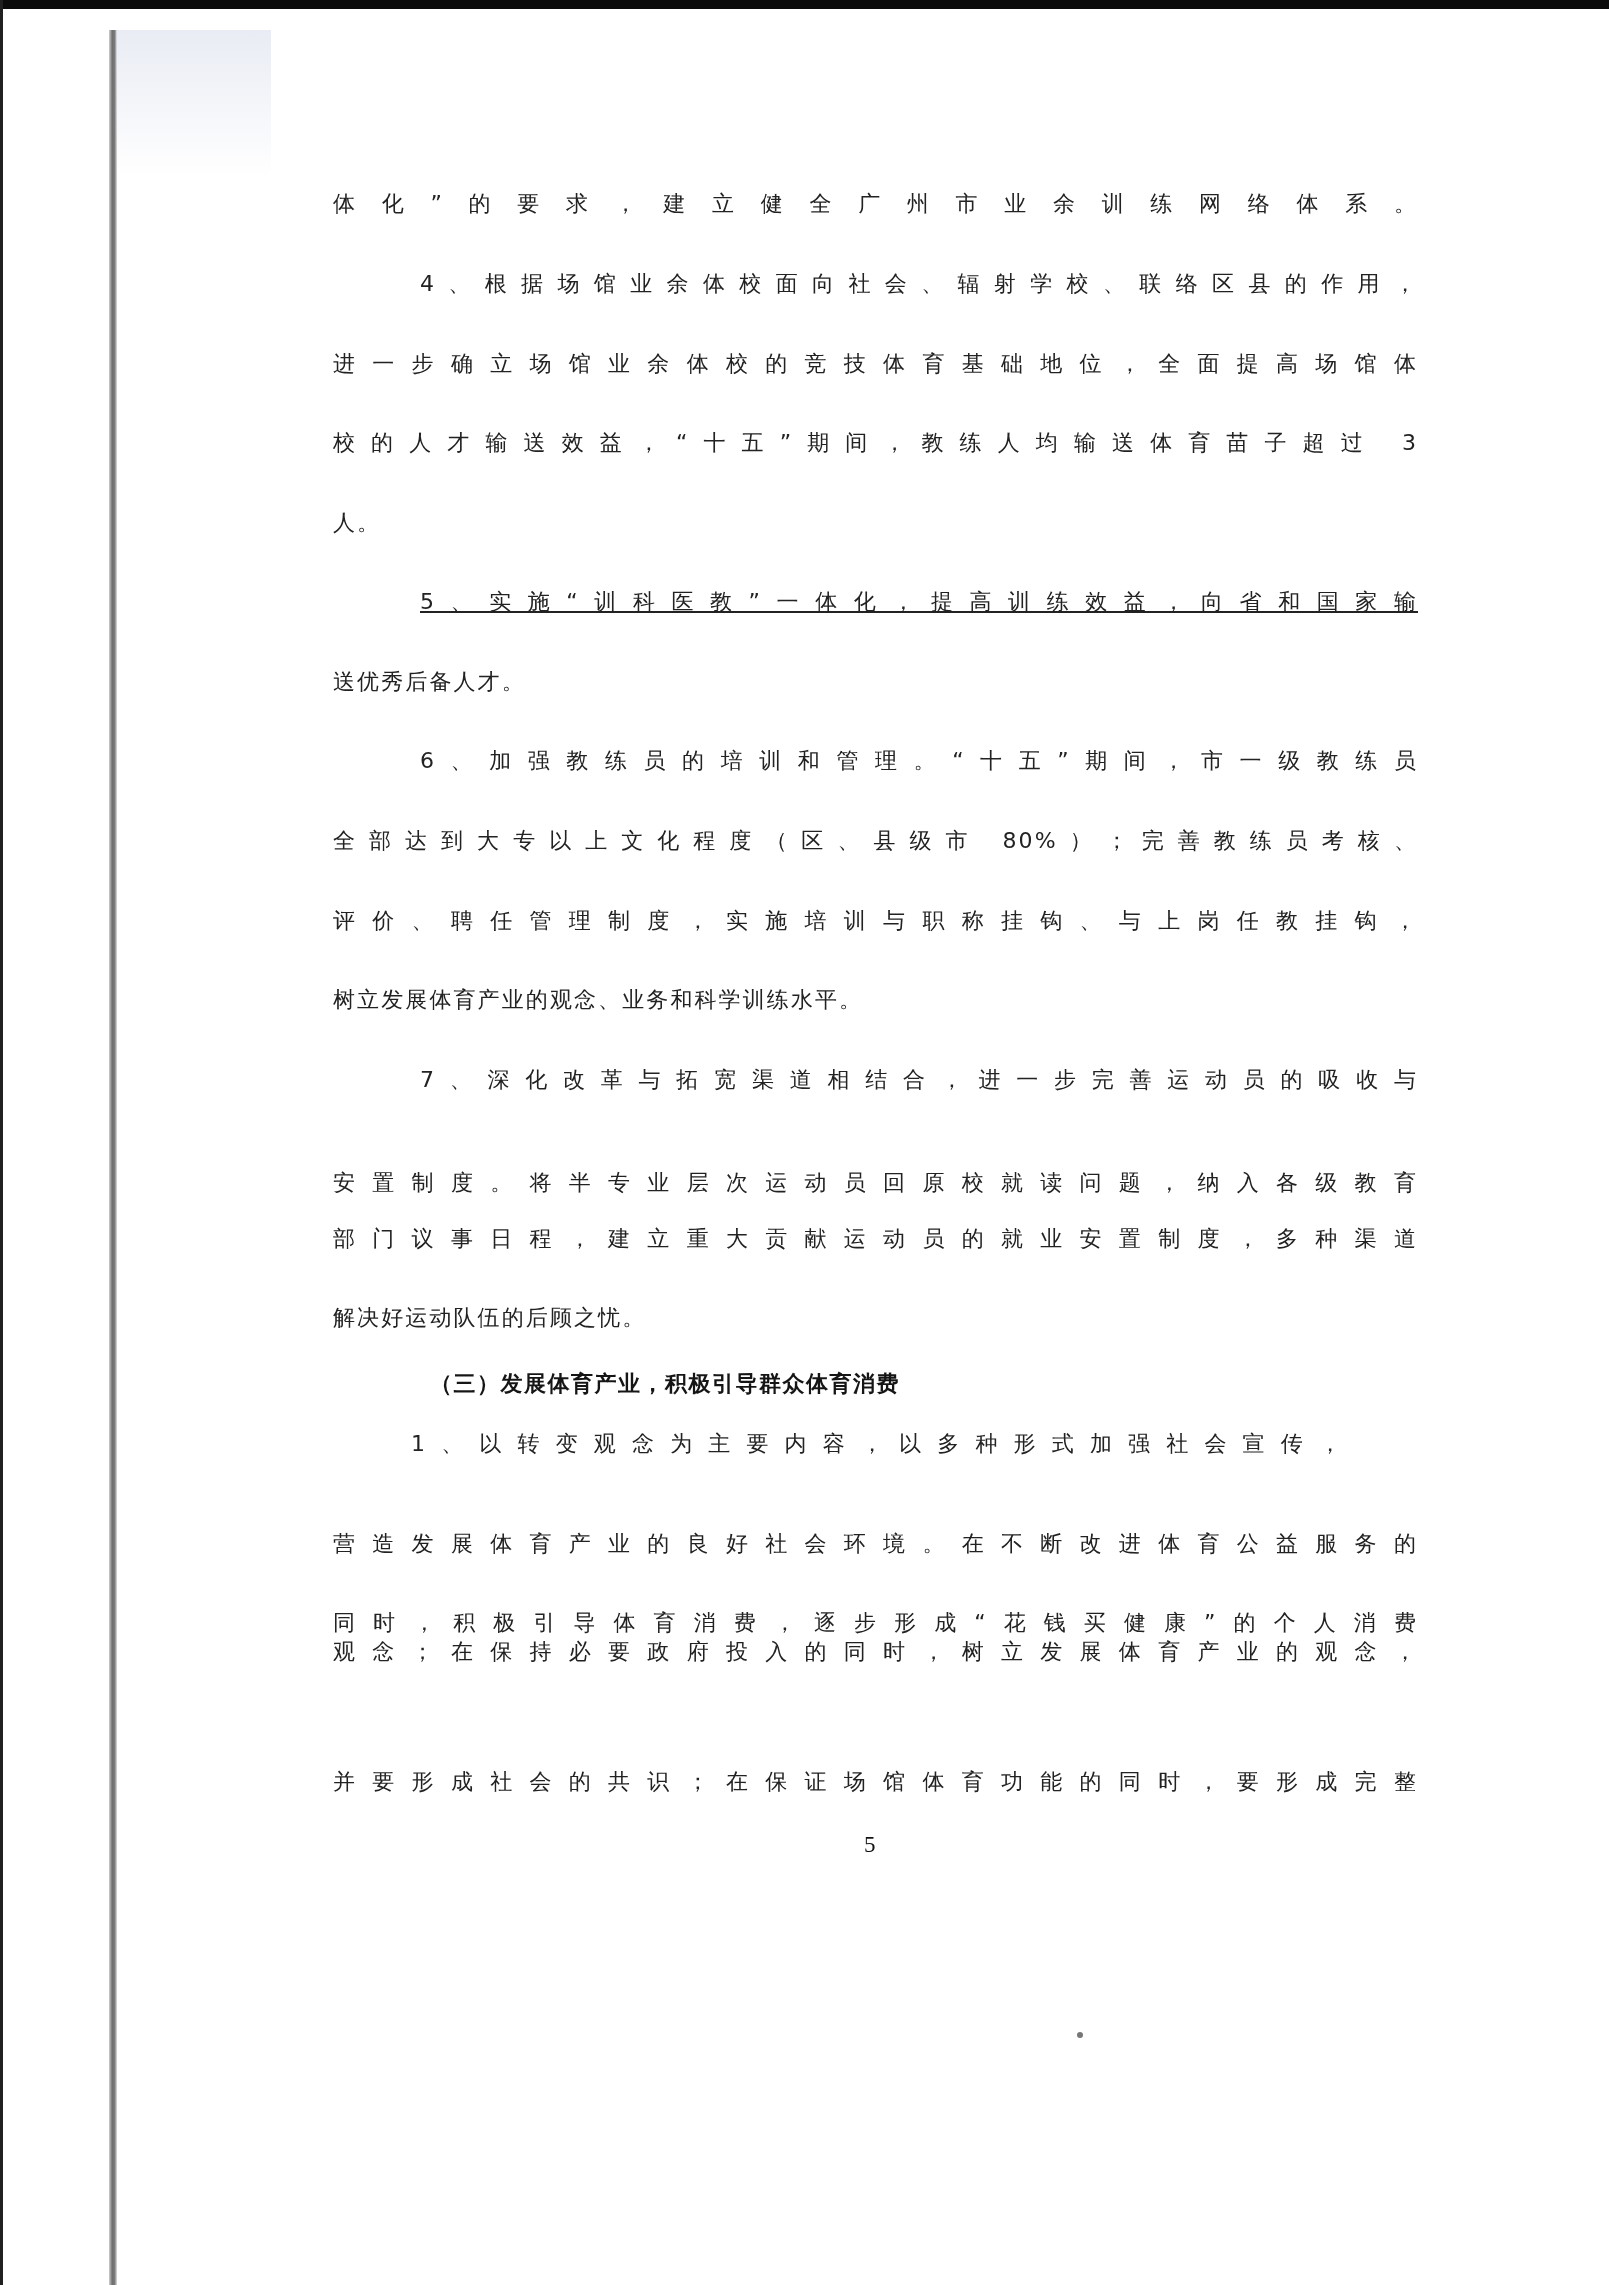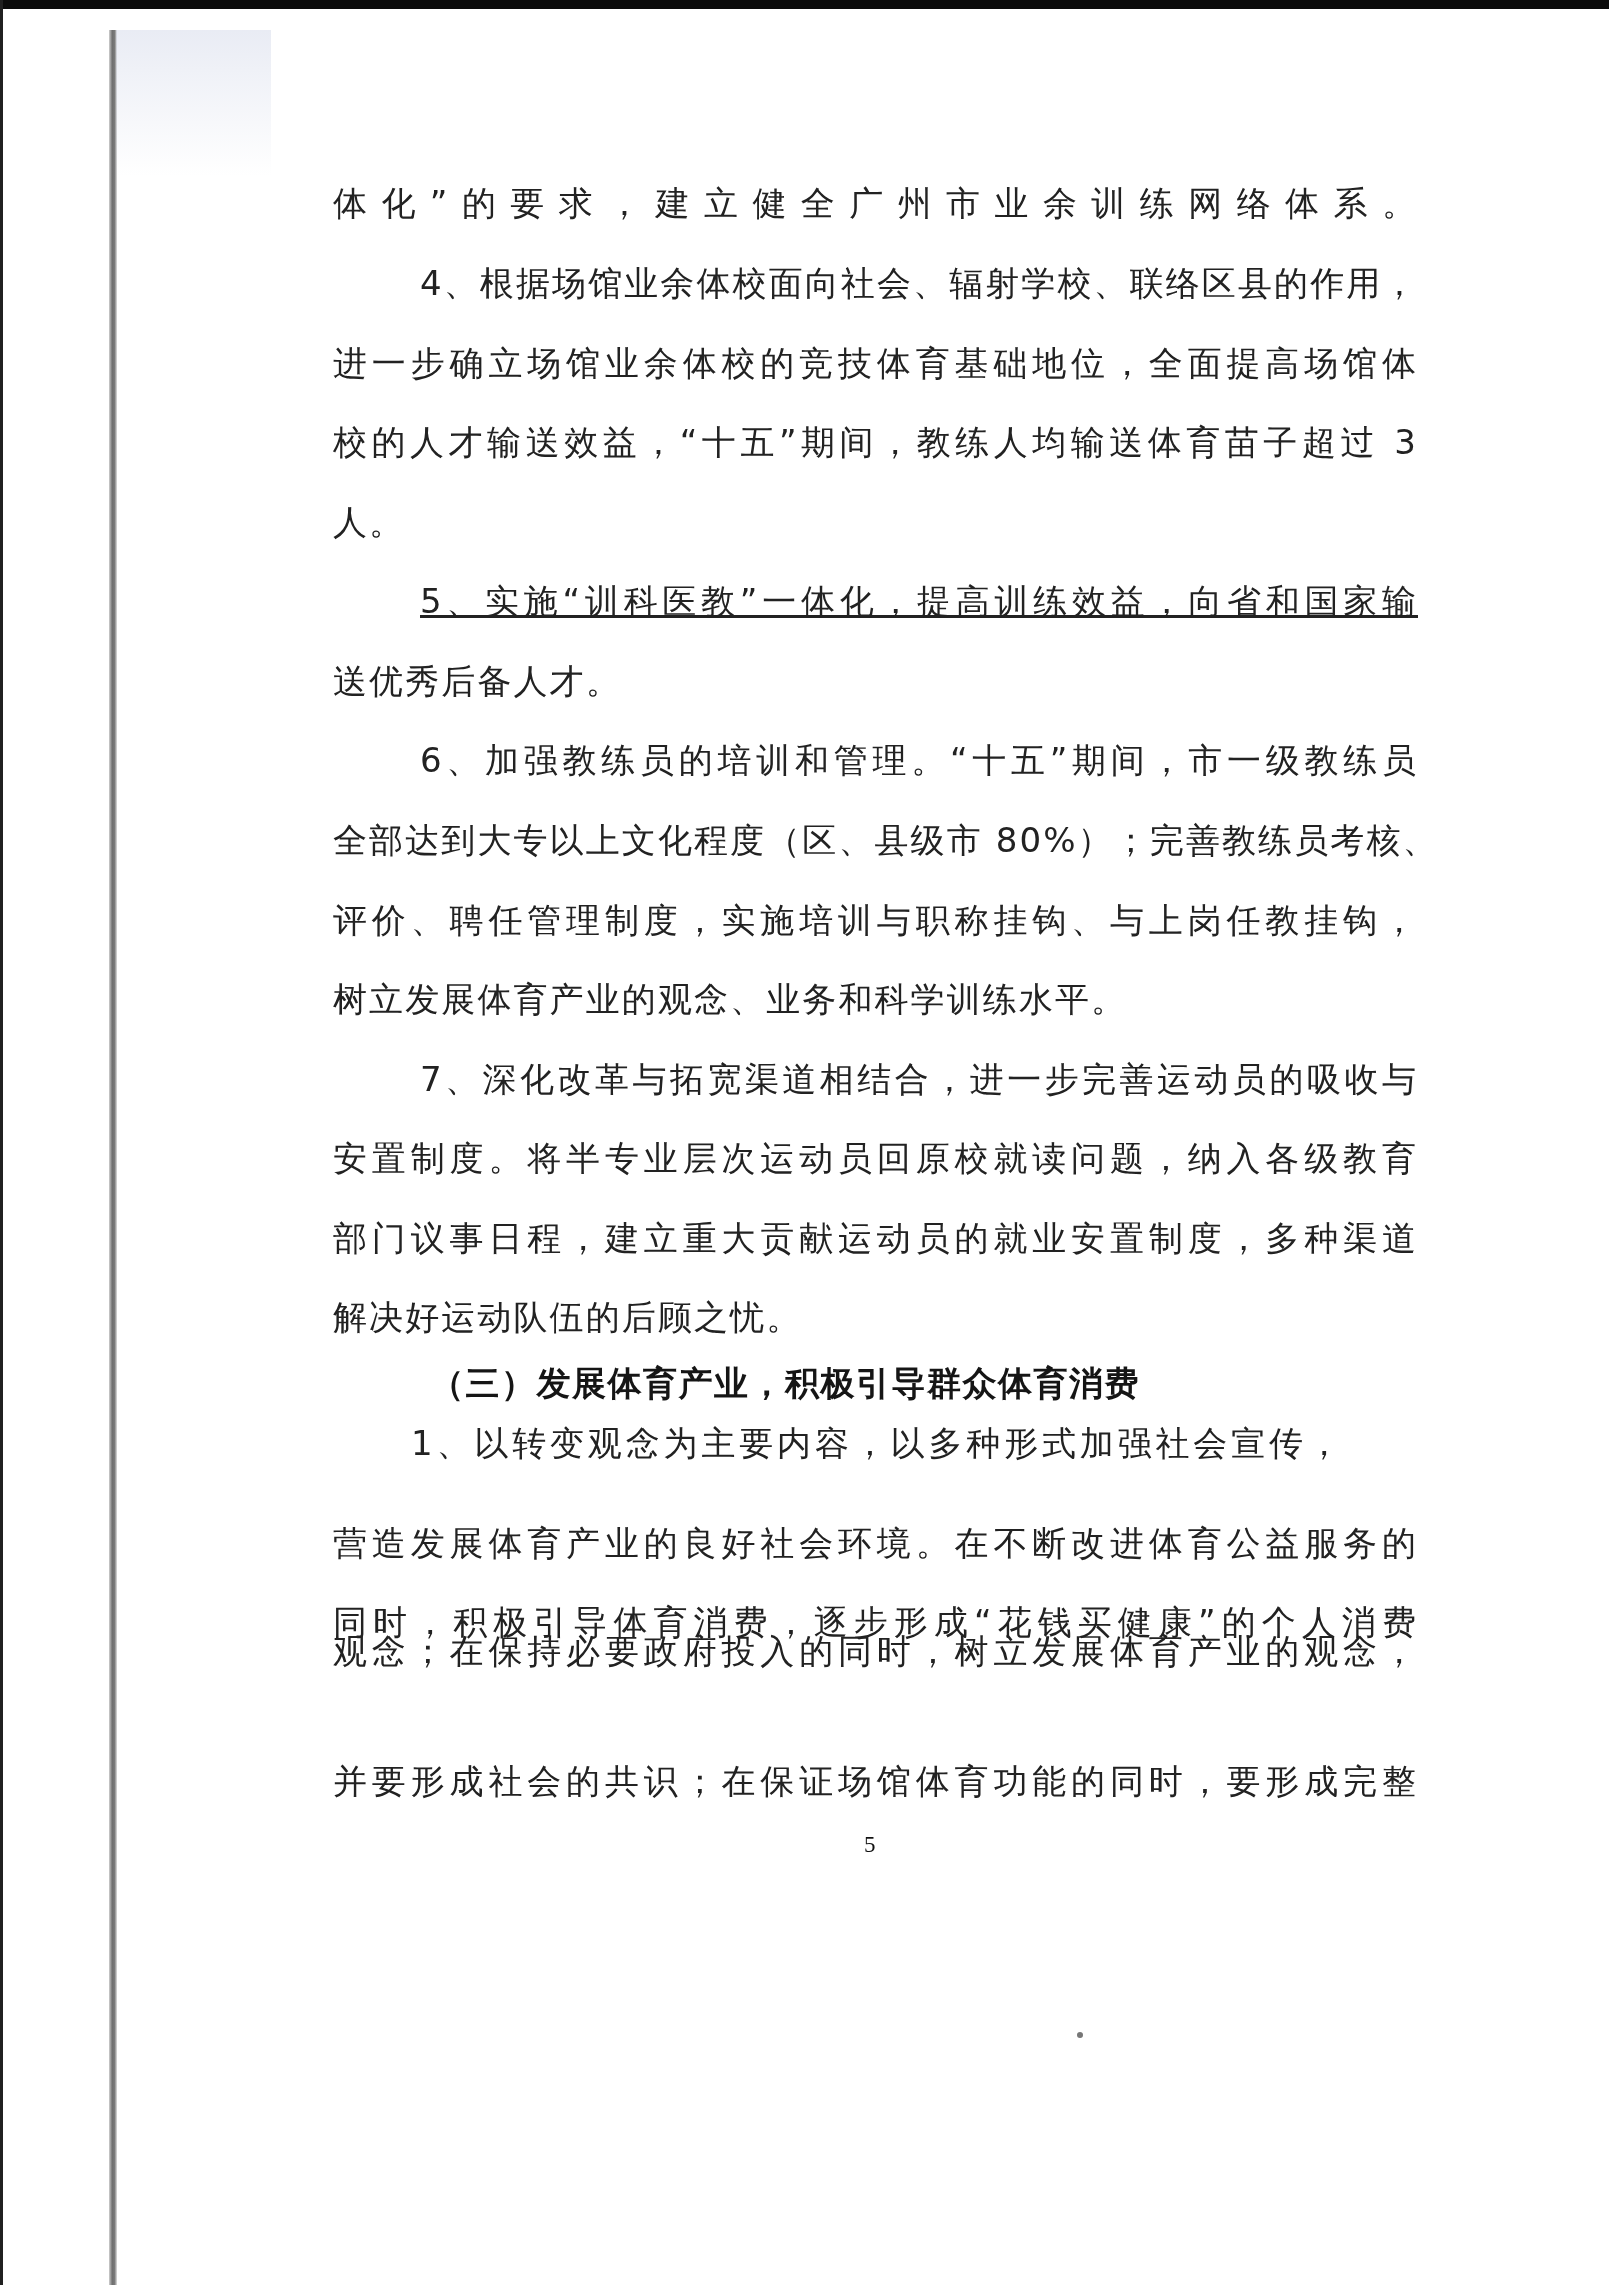--- a/index.html
+++ b/index.html
@@ -15,21 +15,21 @@
     position: absolute; left: 109px; top: 30px; width: 7.8px; height: 2255px;
     background: linear-gradient(to right, rgba(120,120,120,0.35), #6f6f6f 40%, #7a7a7a 70%, rgba(150,150,150,0.3));
   }
   .scan-smudge {
     position: absolute; left: 116px; top: 30px; width: 155px; height: 146px;
     background: linear-gradient(to bottom, rgba(215,220,235,0.55), rgba(255,255,255,0));
   }
   .page-text { position: absolute; left: 333px; top: 0; width: 1087px; }
   .line {
     position: absolute; left: 0; white-space: nowrap;
-    font-size: 34px; line-height: 43px; letter-spacing: 2.1px;
+    font-size: 22px; line-height: 43px; letter-spacing: 2.1px;
     color: #222;
   }
   .line.indent { left: 87px; }
   .line.heading { left: 97px; font-weight: bold; letter-spacing: 1.5px; color: #151515; }
   .line.justify { width: 1085px; text-align: justify; text-align-last: justify; }
   .page-number {
     position: absolute; left: 864px; top: 1832px;
     font-family: "Liberation Serif", "DejaVu Serif", serif; font-size: 23px; color: #111;
   }
   .speck { position: absolute; width: 5.8px; height: 5.8px; border-radius: 50%; background: #777; }
@@ -51,21 +51,21 @@
 
   <div class="line indent" style="top:580px; width:998px; text-align:justify; text-align-last:justify;text-decoration:underline;">5、实施“训科医教”一体化，提高训练效益，向省和国家输</div>
   <div class="line" style="top:660px">送优秀后备人才。</div>
 
   <div class="line indent" style="top:739px; width:998px; text-align:justify; text-align-last:justify;">6、加强教练员的培训和管理。“十五”期间，市一级教练员</div>
   <div class="line justify" style="top:819px">全部达到大专以上文化程度（区、县级市 80%）；完善教练员考核、</div>
   <div class="line justify" style="top:899px">评价、聘任管理制度，实施培训与职称挂钩、与上岗任教挂钩，</div>
   <div class="line" style="top:978px">树立发展体育产业的观念、业务和科学训练水平。</div>
 
   <div class="line indent" style="top:1058px; width:998px; text-align:justify; text-align-last:justify;">7、深化改革与拓宽渠道相结合，进一步完善运动员的吸收与</div>
-  <div class="line justify" style="top:1137px">安置制度。将半专业层次运动员回原校就读问题，纳入各级教育</div>
+  <div class="line justify" style="top:1161px">安置制度。将半专业层次运动员回原校就读问题，纳入各级教育</div>
   <div class="line justify" style="top:1217px">部门议事日程，建立重大贡献运动员的就业安置制度，多种渠道</div>
   <div class="line" style="top:1296px">解决好运动队伍的后顾之忧。</div>
 
   <div class="line heading" style="top:1362px">（三）发展体育产业，积极引导群众体育消费</div>
 
   <div class="line indent" style="top:1382px; left:78px; width:932px; text-align:justify; text-align-last:justify;margin-top:40px;">1、以转变观念为主要内容，以多种形式加强社会宣传，</div>
   <div class="line justify" style="top:1522px">营造发展体育产业的良好社会环境。在不断改进体育公益服务的</div>
   <div class="line justify" style="top:1601px">同时，积极引导体育消费，逐步形成“花钱买健康”的个人消费</div>
   <div class="line justify" style="top:1630px">观念；在保持必要政府投入的同时，树立发展体育产业的观念，</div>
   <div class="line justify" style="top:1760px">并要形成社会的共识；在保证场馆体育功能的同时，要形成完整</div>

